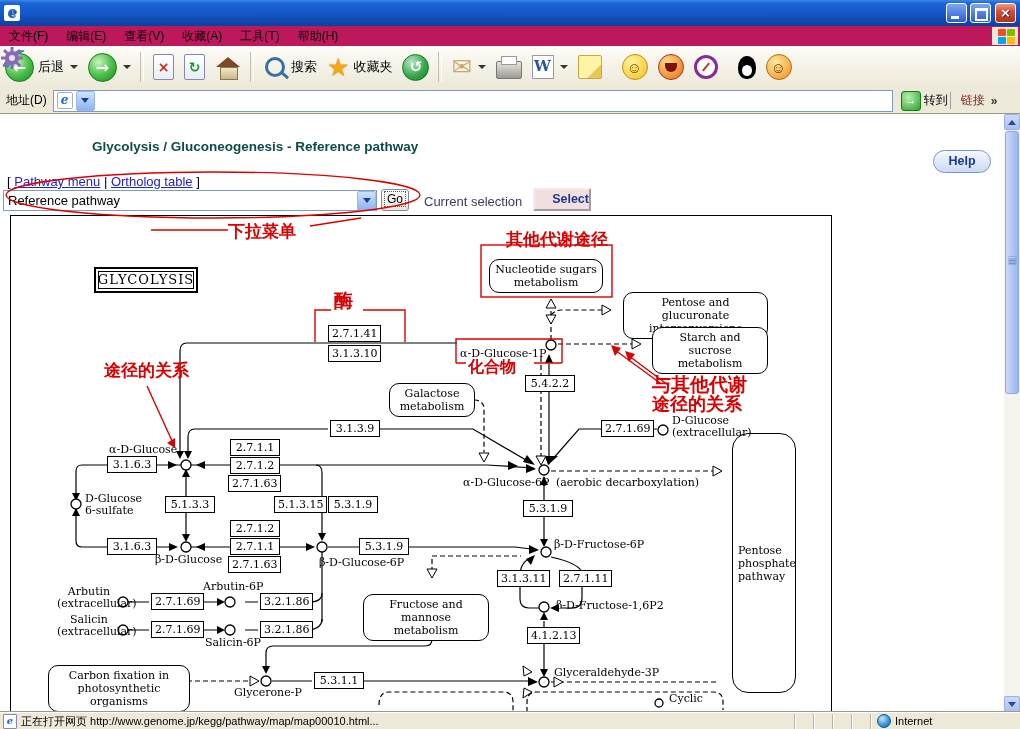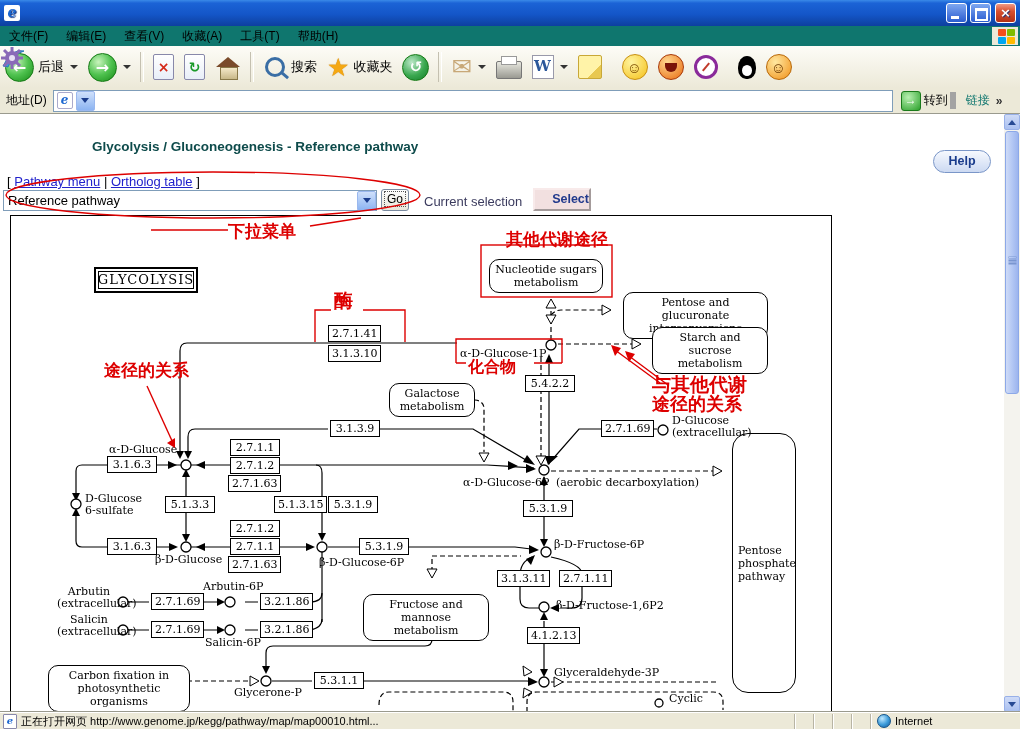--- a/index.html
+++ b/index.html
@@ -17,21 +17,21 @@
     box-sizing:border-box;color:#fff;}
   .wmin{right:53px;background:linear-gradient(#7da7f0,#2b5cd0);}
   .wmin::after{content:"";position:absolute;left:4px;bottom:3px;width:8px;height:3px;background:#fff;}
   .wmax{right:29px;background:linear-gradient(#7da7f0,#2b5cd0);}
   .wmax::after{content:"";position:absolute;left:4px;top:4px;width:9px;height:8px;
     border:2px solid #fff;border-top-width:3px;}
   .wclose{right:4px;background:linear-gradient(#f09a86,#d9502f 40%,#b33015);
     font:bold 13px "DejaVu Sans",sans-serif;text-align:center;line-height:18px;}
 
   
-  .menubar{position:absolute;left:0;top:26px;width:1020px;height:20px;background:#0f766e;
+  .menubar{position:absolute;left:0;top:26px;width:1020px;height:20px;background:#be185d;
     display:flex;align-items:center;font-size:12px;color:#000;border-bottom:1px solid #d8d4c4;}
   .menubar .mi{padding:2px 9px;}
   .winlogo{position:absolute;right:2px;top:1px;width:26px;height:18px;background:#ece9d8;
     display:grid;grid-template-columns:8px 8px;grid-template-rows:7px 7px;gap:1px;
     padding:2px 0 0 6px;box-sizing:border-box;}
   .winlogo i{display:block;border-radius:1px;}
 
   
   .toolbar{position:absolute;left:0;top:46px;width:1020px;height:42px;
     background:linear-gradient(#fdfcf7,#ece9d8);border-bottom:1px solid #c8c4b4;
@@ -75,21 +75,21 @@
     border-radius:2px;color:#1a66d0;font:italic bold 12px "DejaVu Serif",serif;line-height:14px;text-align:center;}
   .addrinput input{border:0;outline:0;flex:1;font:13px "DejaVu Sans Mono",monospace;height:16px;padding:0;}
   .combo-arrow{width:17px;height:18px;margin:0;background:linear-gradient(#cfe0fb,#8cb4f2);
     border:1px solid #9ab8ee;border-radius:2px;display:flex;align-items:center;justify-content:center;}
   .combo-arrow::after{content:"";width:0;height:0;border-left:4px solid transparent;
     border-right:4px solid transparent;border-top:5px solid #1a3c8c;}
   .gobtn{display:flex;align-items:center;gap:3px;margin-left:8px;}
   .goic{width:18px;height:18px;border-radius:3px;border:1px solid #1a7a1a;
     background:radial-gradient(circle at 35% 30%,#b8f0b0,#2aa02a);color:#fff;
     font:bold 12px sans-serif;text-align:center;line-height:17px;}
-  .linkslbl{color:#0f766e;margin-left:2px;padding-left:10px;border-left:6px solid #a3a3a3;}
+  .linkslbl{color:#7f1d1d;margin-left:2px;padding-left:10px;border-left:1px solid #a3a3a3;}
   .chev{color:#333;font-weight:bold;margin-left:6px;}
 
   
   .content{position:absolute;left:0;top:114px;width:1020px;height:598px;background:#fff;overflow:hidden;}
   .pgtitle{position:absolute;left:92px;top:25px;font:bold 13.5px "Liberation Sans",sans-serif;color:#0e4b4b;}
   .helpbtn{position:absolute;left:933px;top:36px;width:58px;height:23px;border-radius:12px;
     background:linear-gradient(#f6f9fe,#ccd9f2);border:1.5px solid #7a96c8;box-sizing:border-box;
     color:#1a3c8c;font:bold 12.5px "Liberation Sans",sans-serif;text-align:center;line-height:20px;}
   .navline{position:absolute;left:7px;top:60px;font:13px "Liberation Sans",sans-serif;color:#000;}
   .navline a{color:#2222cc;text-decoration:underline;}

